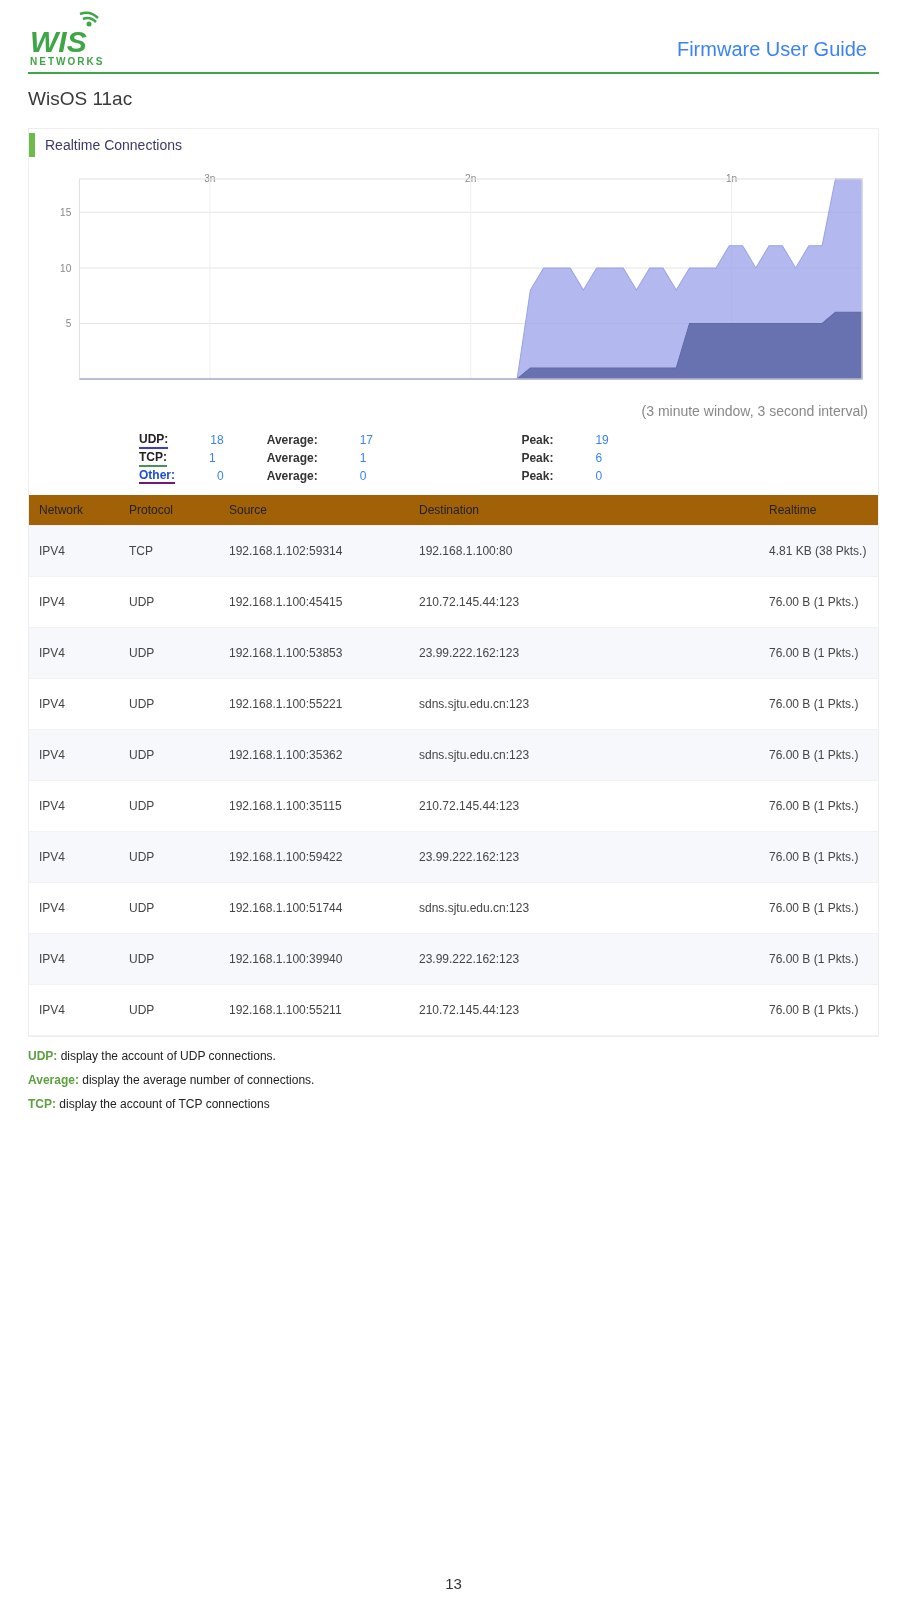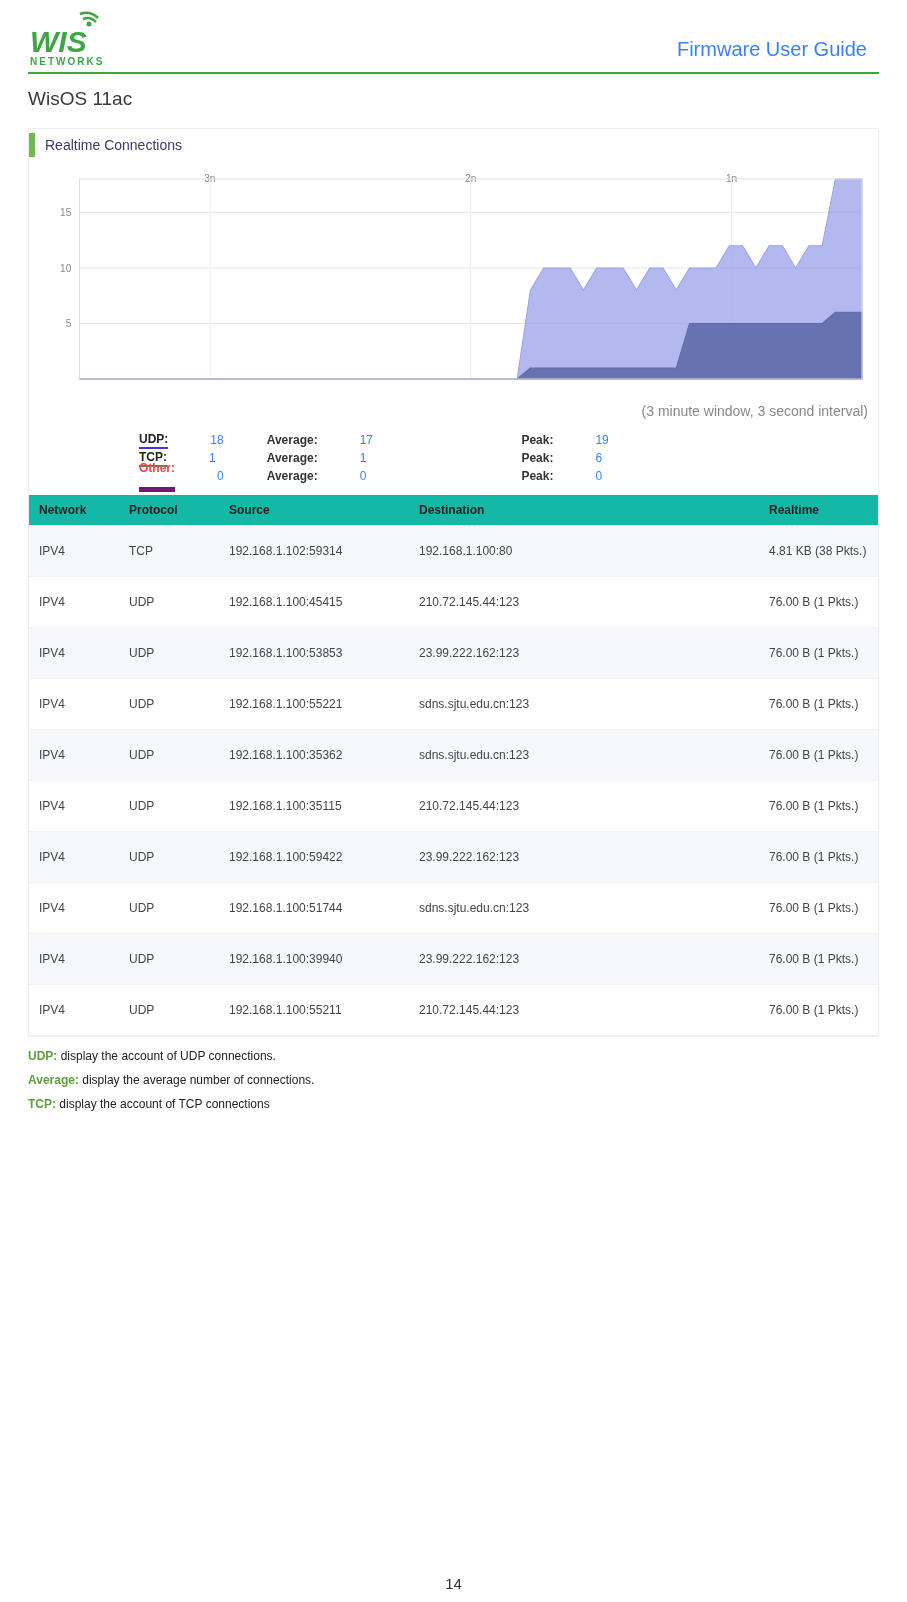--- a/index.html
+++ b/index.html
@@ -20,23 +20,23 @@
   .legend { display: flex; padding: 6px 0 10px 0; font-size: 12px; }
   .legend-col { display: flex; flex-direction: column; }
   .legend-col.c0 { width: 28%; padding-left: 110px; }
   .legend-col.c1 { width: 30%; }
   .legend-col.c2 { width: 30%; }
   .legend-row { display: flex; align-items: center; height: 18px; }
   .l-key { font-weight: bold; margin-right: 4px; color: #333; }
   .l-val { color: #3b82f6; margin-left: 38px; }
   .l-key.udp { color: #222; border-bottom: 2px solid #3a3ad6; padding-bottom: 1px; }
   .l-key.tcp { color: #222; border-bottom: 2px solid #48915c; padding-bottom: 1px; }
-  .l-key.other { color: #ef4444; border-bottom: 5px solid #701a75; padding-bottom: 12px; }
+  .l-key.other { color: #1d4ed8; border-bottom: 2px solid #701a75; padding-bottom: 0; }
   .tbl { width: 100%; border-collapse: collapse; font-size: 12px; }
-  .tbl th { text-align: left; font-weight: bold; padding: 8px 10px; background: #14b8a6; color: #222; border-bottom: 1px solid #eee; }
+  .tbl th { text-align: left; font-weight: normal; padding: 8px 10px; background: #a16207; color: #222; border-bottom: 1px solid #eee; }
   .tbl td { padding: 18px 10px; color: #454545; border-bottom: 1px solid #f2f2f2; }
   .tbl tr.alt td { background: #f6f8fb; }
   .tbl th.c-net, .tbl td.c-net { width: 90px; }
   .tbl th.c-pro, .tbl td.c-pro { width: 100px; }
   .tbl th.c-src, .tbl td.c-src { width: 190px; }
   .tbl th.c-dst, .tbl td.c-dst { width: 350px; }
   .tbl th.c-tr, .tbl td.c-tr { }
   .desc { margin-top: 12px; font-size: 12px; color: #222; }
   .desc p { margin: 10px 0; }
   .desc .k { font-weight: bold; color: #5da03e; }
@@ -219,13 +219,13 @@
     </table>
   </div>
 
   <div class="desc">
     <p><span class="k">UDP: </span><span>display the account of UDP connections.</span></p>
     <p><span class="k">Average: </span><span>display the average number of connections.</span></p>
     <p><span class="k">TCP: </span><span>display the account of TCP connections</span></p>
   </div>
 </div>
 
-<div class="page-num">14</div>
+<div class="page-num">13</div>
 
 </body></html>

